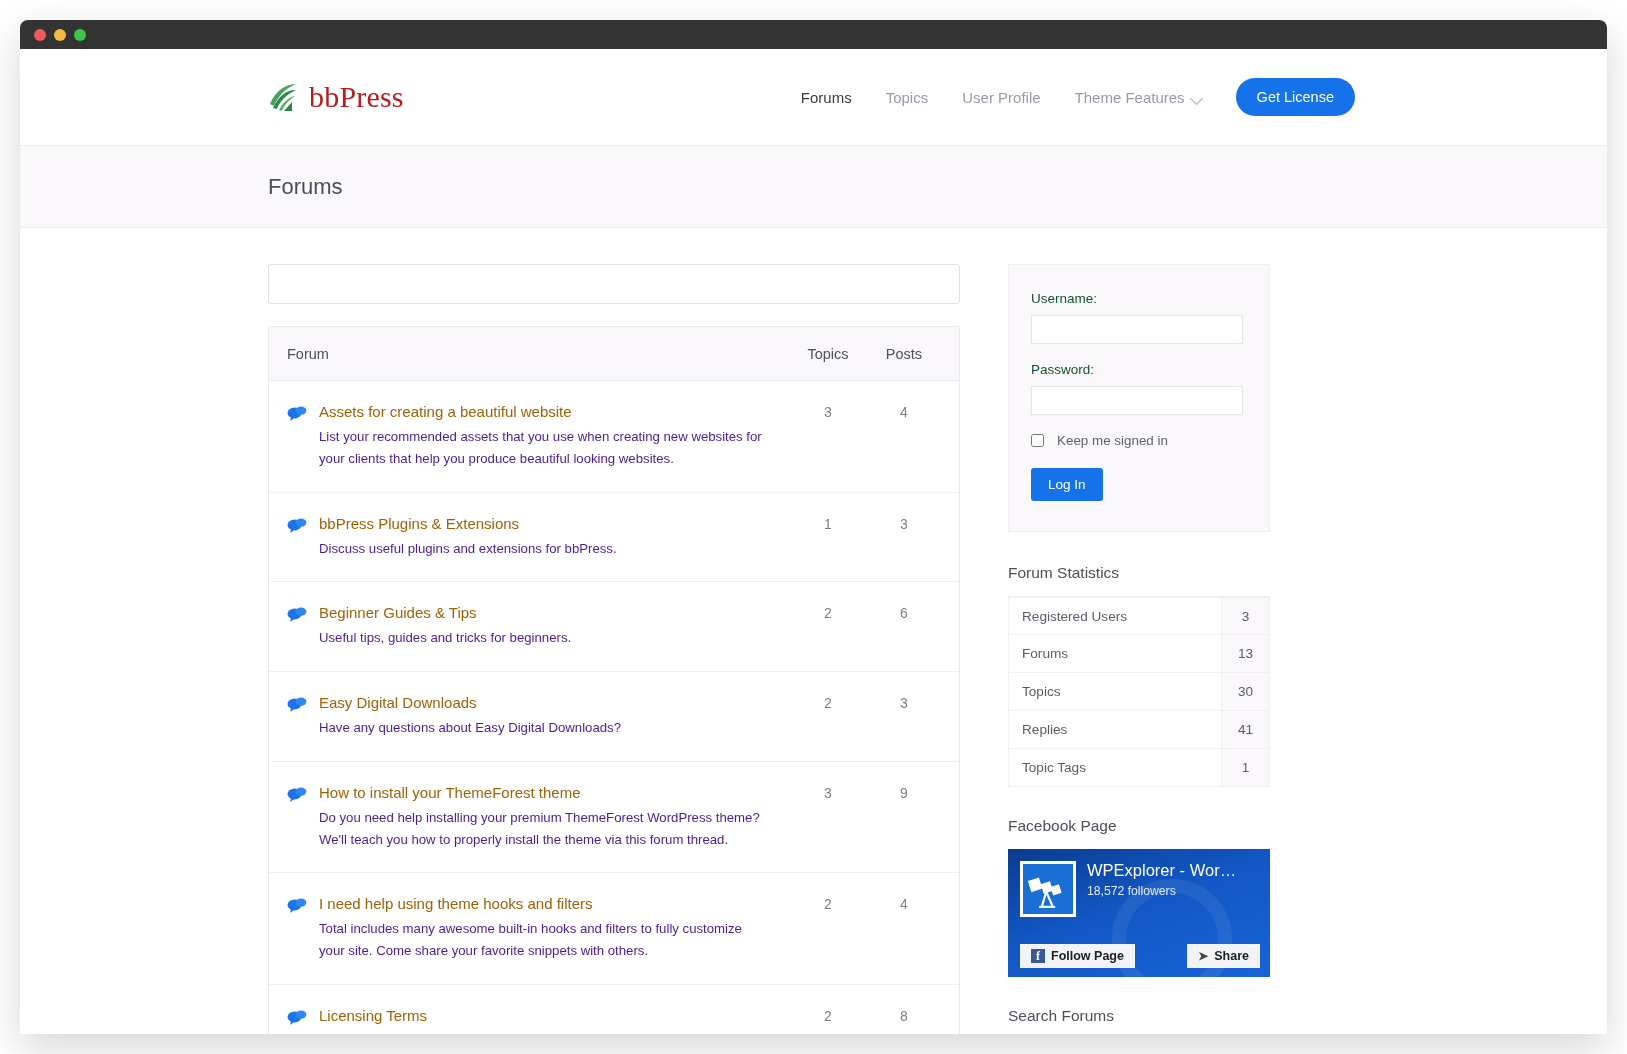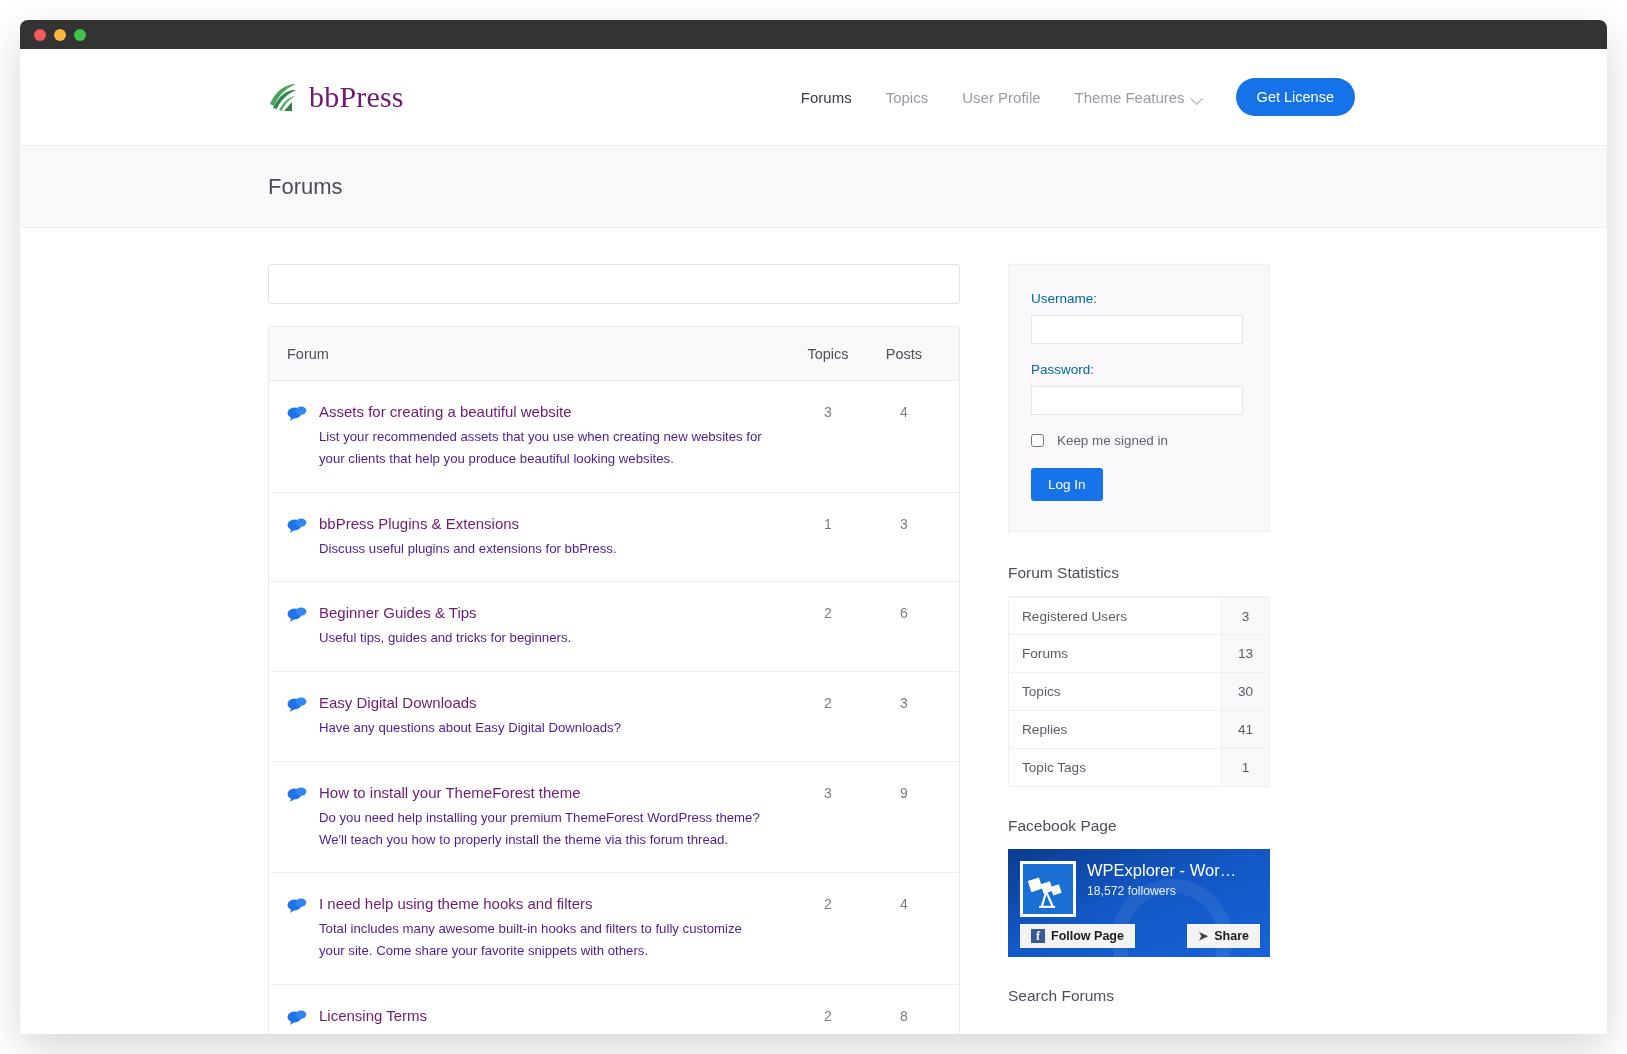--- a/index.html
+++ b/index.html
@@ -57,21 +57,21 @@
   .brand {
     display: flex;
     align-items: center;
     gap: 11px;
     text-decoration: none;
   }
   .brand-mark { width: 30px; height: 30px; display: block; }
   .brand-name {
     font-family: "Liberation Serif", serif;
     font-size: 30px;
-    color: #701a75;
+    color: #b91c1c;
     letter-spacing: 0.2px;
   }
 
   .main-nav {
     margin-left: auto;
     display: flex;
     align-items: center;
     gap: 0;
   }
   .nav-item {
@@ -190,21 +190,21 @@
   .row-icon {
     width: 20px;
     margin-top: 3px;
     margin-right: 12px;
     flex: none;
     display: block;
   }
   .row-body { flex: 1; padding-right: 10px; }
   .row-title {
     font-size: 15px;
-    color: #701a75;
+    color: #a16207;
     text-decoration: none;
     display: inline-block;
     margin-bottom: 6px;
     cursor: pointer;
   }
   .row-desc {
     font-size: 13.2px;
     line-height: 1.65;
     color: #4c1d95;
     max-width: 452px;
@@ -221,21 +221,21 @@
 
   
   .login-box {
     background: #faf8fb;
     border: 1px solid #f0eef3;
     padding: 26px 26px 30px 22px;
     margin-bottom: 32px;
   }
   .field-label {
     font-size: 13.5px;
-    color: #0369a1;
+    color: #14532d;
     display: block;
     margin-bottom: 9px;
   }
   .field-input {
     width: 100%;
     height: 29px;
     border: 1px solid #e7e5ea;
     background: #fff;
     margin-bottom: 18px;
     padding: 0 8px;
@@ -299,21 +299,21 @@
     display: flex;
     align-items: center;
     justify-content: center;
     font-size: 13.6px;
     color: #5c5c67;
   }
 
   
   .fb-card {
     width: 262px;
-    height: 108px;
+    height: 128px;
     background: linear-gradient(160deg,#0a3c8f 0%, #1257c4 45%, #1763d8 100%);
     position: relative;
     overflow: hidden;
   }
   .fb-ghost {
     position: absolute;
     right: 38px; top: 30px;
     width: 120px; height: 120px;
     border-radius: 50%;
     border: 14px solid rgba(255,255,255,0.07);

